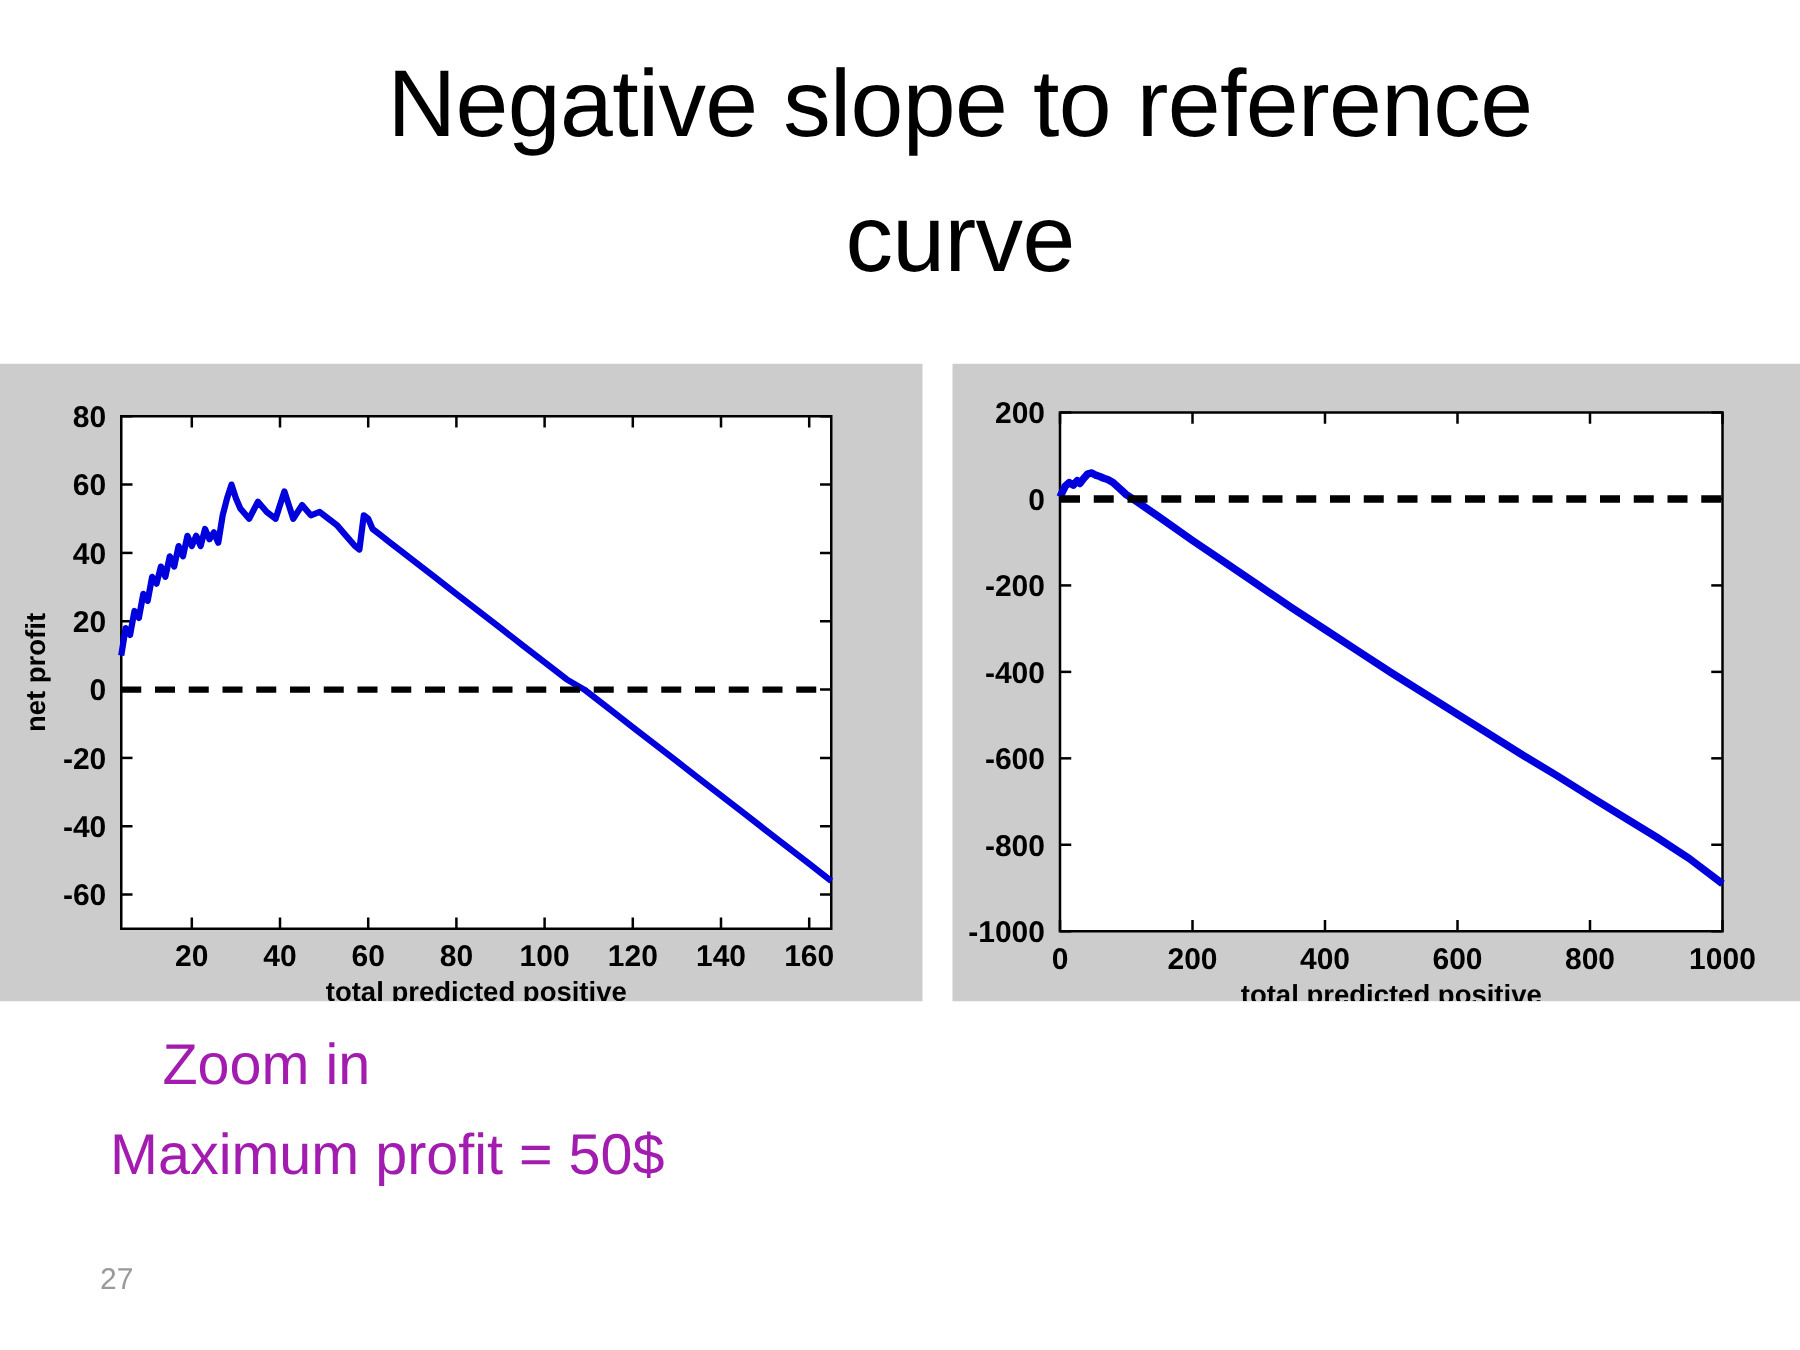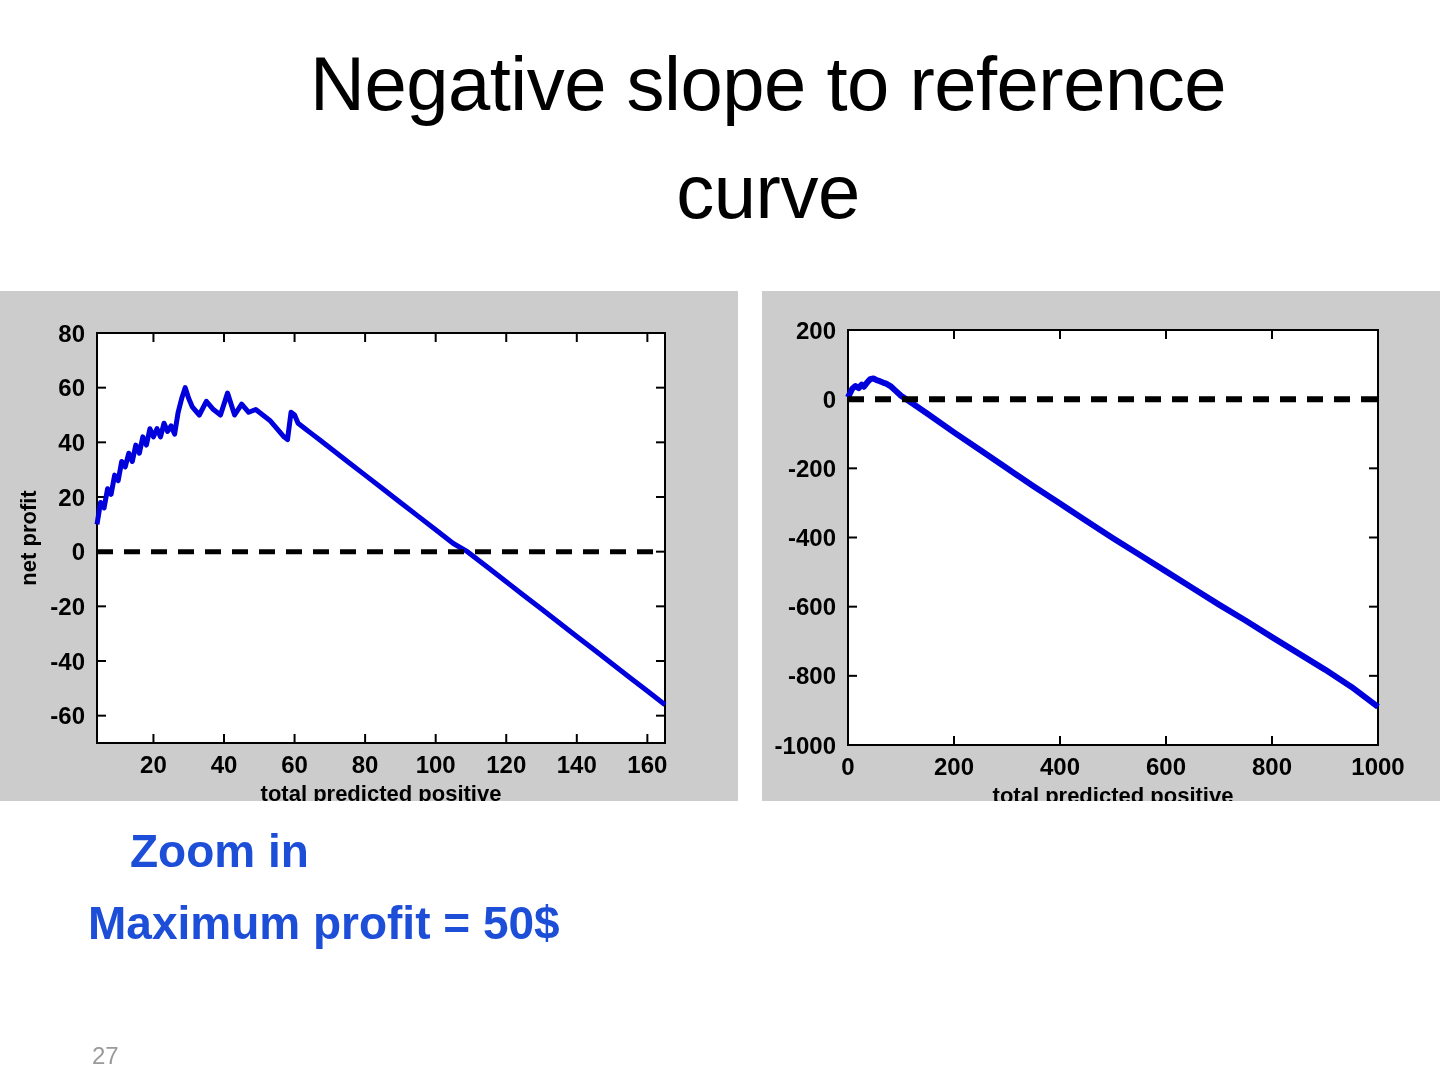--- a/index.html
+++ b/index.html
@@ -50,35 +50,33 @@
   #figure-left  { left: 0px;   width: 738px; }
   #figure-right { left: 762px; width: 678px; }
 
   .fig-svg { display: block; }
 
   
   .bullet {
     position: absolute;
     font-size: 46px;
     line-height: 1;
-    color: #1d4ed8;
+    color: #a21caf;
     white-space: nowrap;
-    font-weight: bold;
   }
   #bullet-zoom-in { left: 130px; top: 828px; }
   #bullet-max-profit { left: 88px; top: 900px; }
 
   
   #slide-number {
     position: absolute;
-    left: 92px;
+    left: 80px;
     top: 1010px;
     font-size: 24px;
     color: #9a9a9a;
-    margin-top: 32px;
   }
 </style>
 </head>
 <body>
 
 <div id="slide-title">Negative slope to reference
 curve</div>
 
 <div id="figure-band">
 

